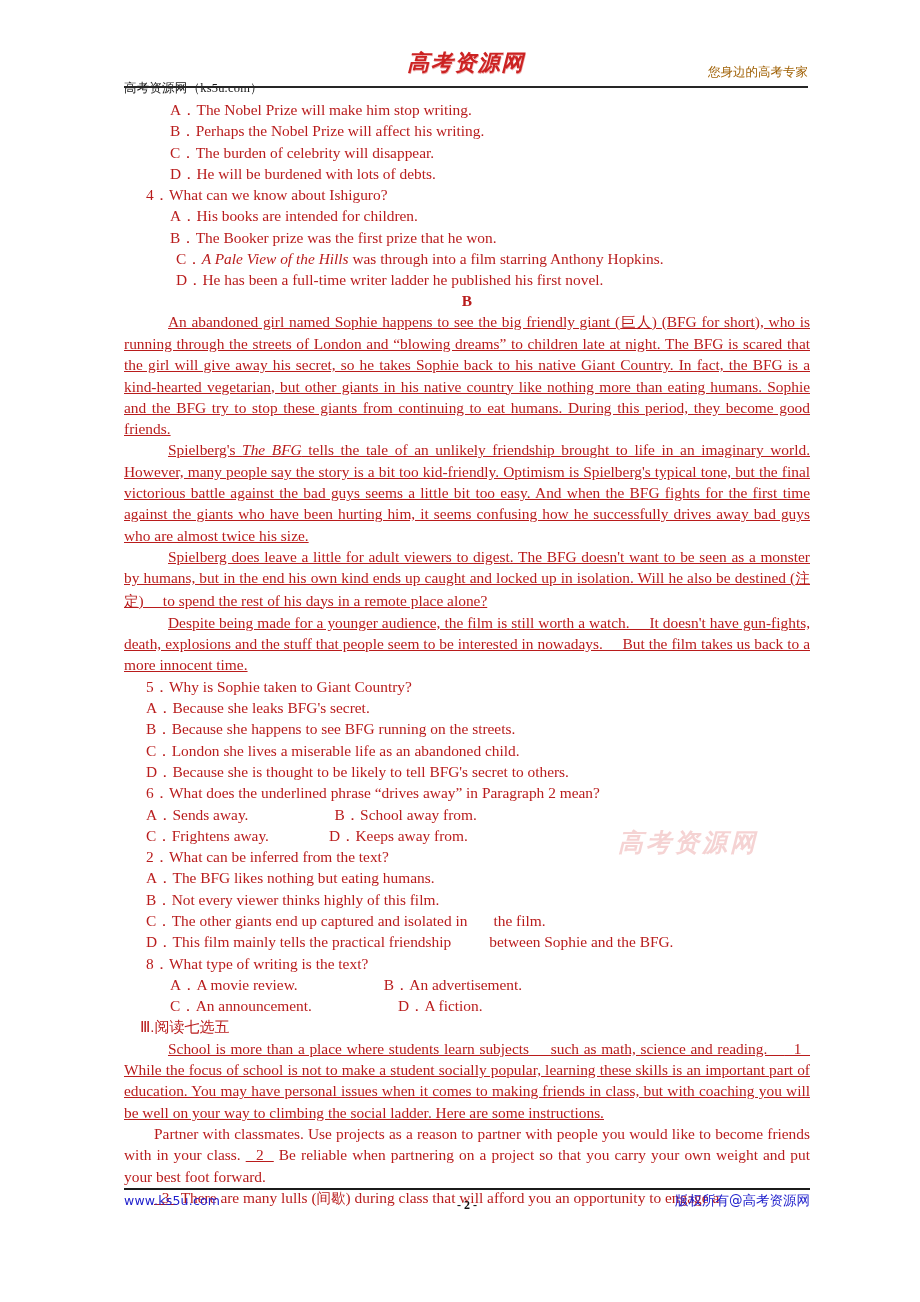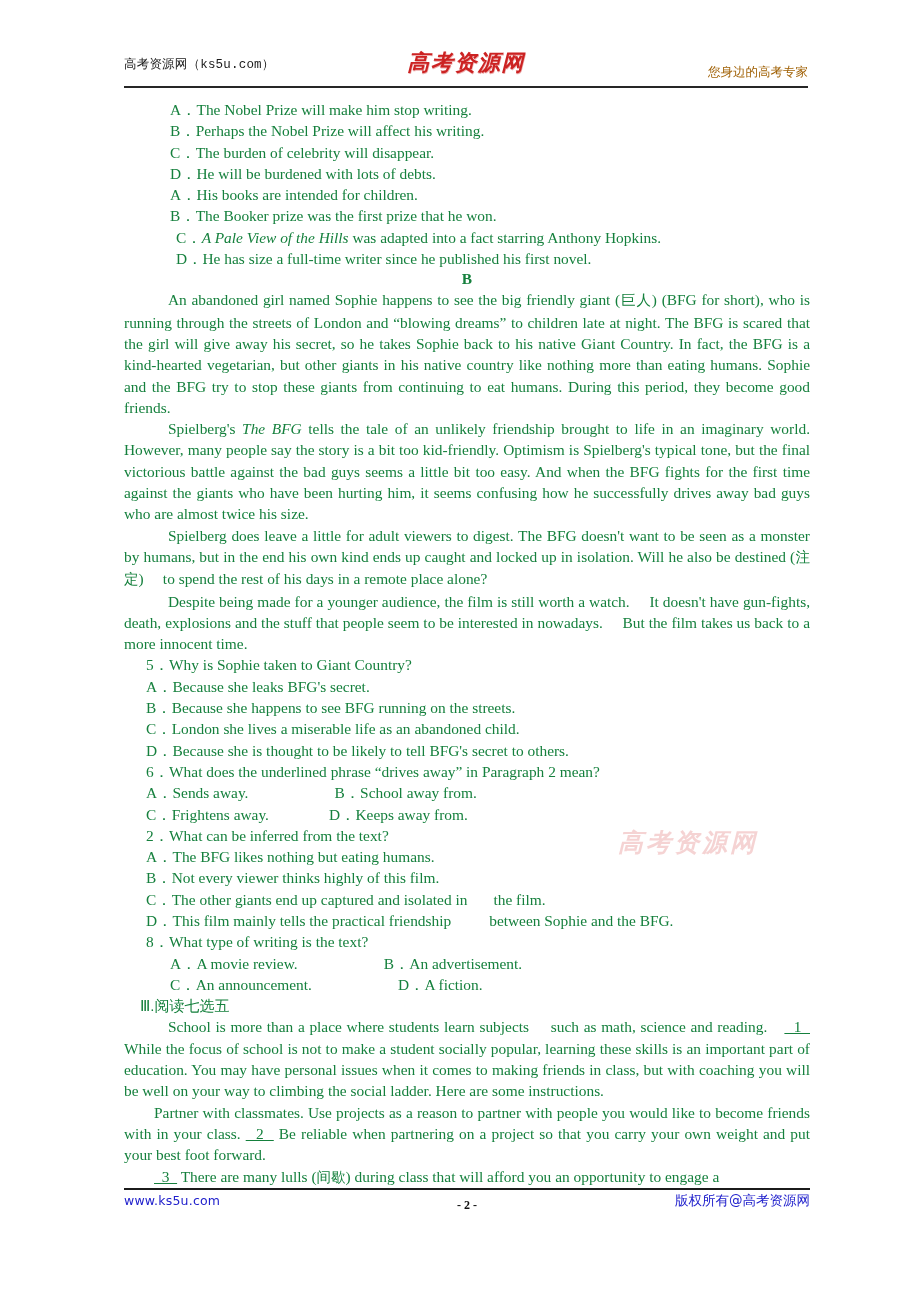--- a/index.html
+++ b/index.html
@@ -22,22 +22,22 @@
   }
 
   
   .header {
     position: absolute;
     left: 124px; top: 48px;
     width: 684px; height: 38px;
   }
   .hdr-left {
     position: absolute;
-    left: 0; top: 8px;
-    font-family: Liberation Mono, monospace;
+    left: 0; top: 32px;
+    font-family: Liberation Serif, serif;
     font-size: 12.5px;
     color: #1a1a1a;
     letter-spacing: 0.2px;
     white-space: nowrap;
   }
   .hdr-logo {
     position: absolute;
     left: 50%; top: 0px;
     transform: translateX(-50%);
     font-family: "DejaVu Serif", serif;
@@ -64,21 +64,21 @@
     border-top: 2.2px solid #262626;
   }
 
   
   .content {
     position: absolute;
     left: 124px; top: 99px;
     width: 686px;
     font-size: 15.4px;
     line-height: 21.3px;
-    color: #15803d;
+    color: #b91c1c;
   }
 
   .ln { white-space: nowrap; }
 
   
   .opt      { padding-left: 46px; }
   .q        { padding-left: 22px; }
   .opt-deep { padding-left: 46px; }
   .opt-c4   { padding-left: 52px; }
   .q5opt    { padding-left: 22px; }
@@ -92,21 +92,21 @@
 
   
   .para {
     text-align: justify;
     text-align-last: left;
     text-justify: inter-word;
     margin: 0;
     font-size: 15.4px;
     line-height: 21.3px;
   }
-  .para.ind { text-indent: 44px; }
+  .para.ind { text-indent: 44px; text-decoration: underline; }
   .para.ind-s { text-indent: 30px; }
 
   em.t { font-style: italic; }
 
   .blank {
     text-decoration: underline;
     white-space: pre;
   }
 
   .cjk { font-family: "DejaVu Sans", sans-serif; font-size: 14.5px; }
@@ -187,24 +187,25 @@
   </div>
   <div class="hdr-rule"></div>
 
   <div class="content">
 
     <div class="ln opt">A．The Nobel Prize will make him stop writing.</div>
     <div class="ln opt">B．Perhaps the Nobel Prize will affect his writing.</div>
     <div class="ln opt">C．The burden of celebrity will disappear.</div>
     <div class="ln opt">D．He will be burdened with lots of debts.</div>
 
+    <div class="ln q">4．What can we know about Ishiguro?</div>
     <div class="ln opt">A．His books are intended for children.</div>
     <div class="ln opt">B．The Booker prize was the first prize that he won.</div>
-    <div class="ln opt-c4"><span>C．</span><em class="t">A Pale View of the Hills</em><span> was adapted into a fact starring Anthony Hopkins.</span></div>
-    <div class="ln opt-c4">D．He has size a full-time writer since he published his first novel.</div>
+    <div class="ln opt-c4"><span>C．</span><em class="t">A Pale View of the Hills</em><span> was through into a film starring Anthony Hopkins.</span></div>
+    <div class="ln opt-c4">D．He has been a full-time writer ladder he published his first novel.</div>
 
     <div class="sec-b">B</div>
 
     <p class="para ind"><span>An abandoned girl named Sophie happens to see the big friendly giant (</span><span class="cjk">巨人</span><span>) (BFG for short), who is running through the streets of London and “blowing dreams” to children late at night. The BFG is scared that the girl will give away his secret, so he takes Sophie back to his native Giant Country. In fact, the BFG is a kind-hearted vegetarian, but other giants in his native country like nothing more than eating humans. Sophie and the BFG try to stop these giants from continuing to eat humans. During this period, they become good friends.</span></p>
 
     <p class="para ind"><span>Spielberg's </span><em class="t">The BFG</em><span> tells the tale of an unlikely friendship brought to life in an imaginary world. However, many people say the story is a bit too kid-friendly. Optimism is Spielberg's typical tone, but the final victorious battle against the bad guys seems a little bit too easy. And when the BFG fights for the first time against the giants who have been hurting him, it seems confusing how he successfully drives away bad guys who are almost twice his size.</span></p>
 
     <p class="para ind"><span>Spielberg does leave a little for adult viewers to digest. The BFG doesn't want to be seen as a monster by humans, but in the end his own kind ends up caught and locked up in isolation. Will he also be destined (</span><span class="cjk">注定</span><span>)　 to spend the rest of his days in a remote place alone?</span></p>
 
     <p class="para ind">Despite being made for a younger audience, the film is still worth a watch.　 It doesn't have gun-fights, death, explosions and the stuff that people seem to be interested in nowadays.　 But the film takes us back to a more innocent time.</p>

